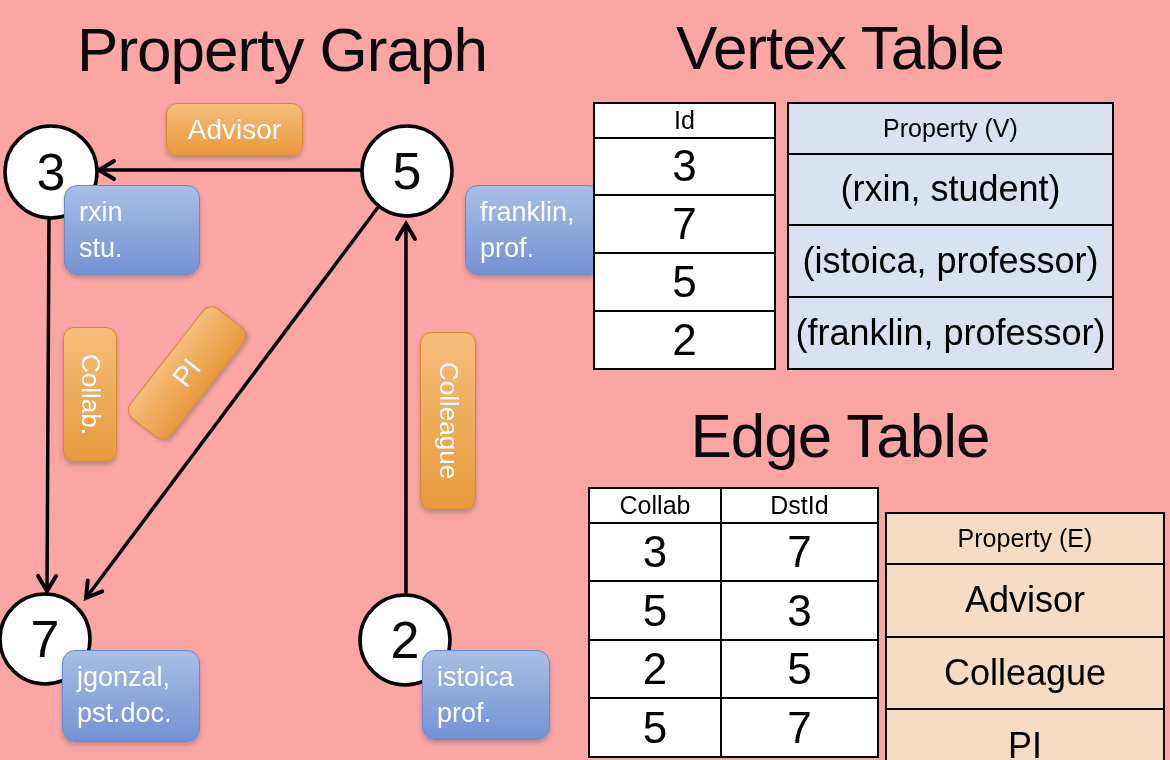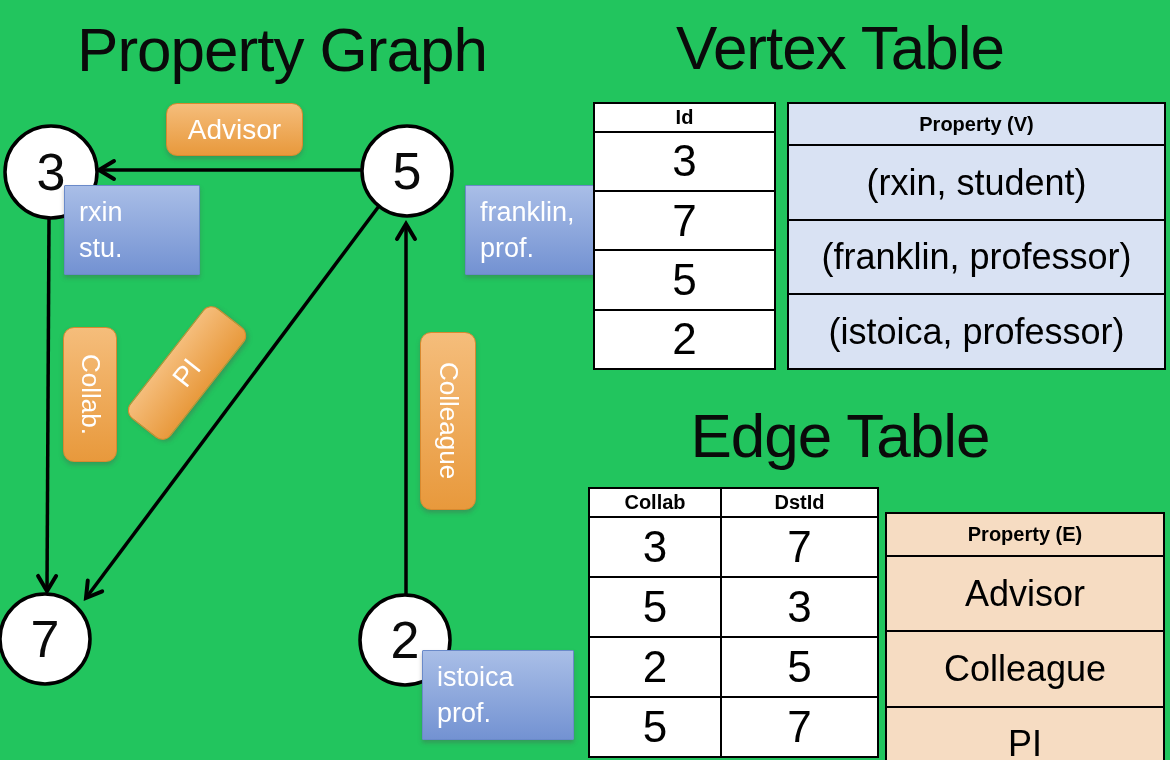--- a/index.html
+++ b/index.html
@@ -1,71 +1,71 @@
 <!DOCTYPE html>
 <html><head>
 <meta charset="utf-8">
 <style>
   html,body{margin:0;padding:0;background:#fff;}
   .canvas{
-    position:relative;width:1170px;height:760px;background:#22c55e;overflow:hidden;
+    position:relative;width:1170px;height:760px;background:#fca5a5;overflow:hidden;
     font-family:"Liberation Sans",sans-serif;color:#000;
   }
   .title{
     position:absolute;text-align:center;font-size:62px;font-weight:400;
     letter-spacing:-1px;color:#0a0a0a;white-space:nowrap;
   }
   #graph-title{left:-8px;top:14px;width:580px;}
   #vertex-title{left:555px;top:12px;width:570px;}
   #edge-title{left:555px;top:400px;width:570px;}
 
   #edges-layer{position:absolute;left:0;top:0;}
   .edge-line{stroke:#000;stroke-width:3.5;}
   .node-circle{fill:#fff;stroke:#000;stroke-width:3.5;}
 
   .node-num{
     position:absolute;width:84px;height:66px;line-height:66px;
     text-align:center;font-size:52px;color:#0a0a0a;
   }
 
   .vprop{
-    position:absolute;box-sizing:border-box;border-radius:1px;
+    position:absolute;box-sizing:border-box;border-radius:13px;
     background:linear-gradient(180deg,#a9bee7 0%,#7392d2 100%);
     border:1.5px solid #6a8ac9;color:#fff;
     font-size:27px;line-height:1.32;padding:9px 6px 0 14px;
     white-space:pre-line;box-shadow:0 3px 4px rgba(80,80,80,.35);
   }
   #vprop-rxin{left:64px;top:185px;width:136px;height:90px;}
   #vprop-franklin{left:421px;top:185px;width:137px;height:90px;margin-left:44px;}
   #vprop-jgonzal{left:62px;top:650px;width:138px;height:92px;}
-  #vprop-istoica{left:422px;top:650px;width:152px;height:90px;}
+  #vprop-istoica{left:422px;top:650px;width:128px;height:90px;}
 
   .elabel{
     position:absolute;box-sizing:border-box;border-radius:11px;
     background:linear-gradient(180deg,#f5bd7b 0%,#e8993c 100%);
     border:1.5px solid #d8892f;color:#fff;
     display:flex;align-items:center;justify-content:center;
     font-size:28px;box-shadow:0 3px 4px rgba(80,80,80,.35);
   }
   #elabel-advisor{left:166px;top:103px;width:137px;height:53px;}
   #elabel-collab{left:63px;top:327px;width:54px;height:135px;font-size:26px;}
   #elabel-colleague{left:420px;top:332px;width:56px;height:178px;font-size:26px;}
   #elabel-pi{left:117px;top:347px;width:140px;height:52px;transform:rotate(-52deg);}
   .vert-text{writing-mode:vertical-rl;text-orientation:mixed;}
 
   .dtable{position:absolute;border-collapse:collapse;table-layout:fixed;}
   .dtable th,.dtable td{
     border:2.5px solid #000;text-align:center;vertical-align:middle;
     padding:0;background:#fff;overflow:hidden;
   }
-  .dtable th{font-size:20px;font-weight:bold;}
+  .dtable th{font-size:25px;font-weight:normal;}
   .dtable td.num{font-size:44px;font-weight:normal;}
   .dtable td.prop{font-size:36px;}
   #vertex-id-table{left:593px;top:102px;width:183px;height:268px;}
-  #vertex-prop-table{left:787px;top:102px;width:379px;height:268px;}
+  #vertex-prop-table{left:787px;top:102px;width:327px;height:268px;}
   #vertex-prop-table th,#vertex-prop-table td{background:#d9e2f3;}
   #edge-src-table{left:588px;top:487px;width:289px;height:271px;}
   #edge-prop-table{left:885px;top:487px;width:280px;height:271px;margin-top:25px;}
   #edge-prop-table th,#edge-prop-table td{background:#f6dcc2;}
 </style>
 </head>
 <body>
 
 <div class="canvas">
 
@@ -91,20 +91,22 @@
 
   <div class="node-num" style="left:9px;top:139px;">3</div>
   <div class="node-num" style="left:365px;top:138px;">5</div>
   <div class="node-num" style="left:3px;top:606px;">7</div>
   <div class="node-num" style="left:363px;top:607px;">2</div>
 
   <div class="vprop" id="vprop-rxin">rxin
 stu.</div>
   <div class="vprop" id="vprop-franklin">franklin,
 prof.</div>
+  <div class="vprop" id="vprop-jgonzal">jgonzal,
+pst.doc.</div>
   <div class="vprop" id="vprop-istoica">istoica
 prof.</div>
 
   <div class="elabel" id="elabel-advisor">
     <span>Advisor</span>
   </div>
   <div class="elabel" id="elabel-collab">
     <div class="vert-text">Collab.</div>
   </div>
   <div class="elabel" id="elabel-pi">
@@ -136,24 +138,24 @@
 
   <table class="dtable" id="vertex-prop-table">
     <tbody>
         <tr>
           <th>Property (V)</th>
         </tr>
     <tr>
           <td class="prop">(rxin, student)</td>
         </tr>
     <tr>
+          <td class="prop">(istoica, professor)</td>
+        </tr>
+    <tr>
           <td class="prop">(franklin, professor)</td>
-        </tr>
-    <tr>
-          <td class="prop">(istoica, professor)</td>
         </tr>
   </tbody>
     </table>
 
   <table class="dtable" id="edge-src-table">
     <colgroup>
         <col style="width:132px">
         <col style="width:157px">
       </colgroup>
     <tbody>

